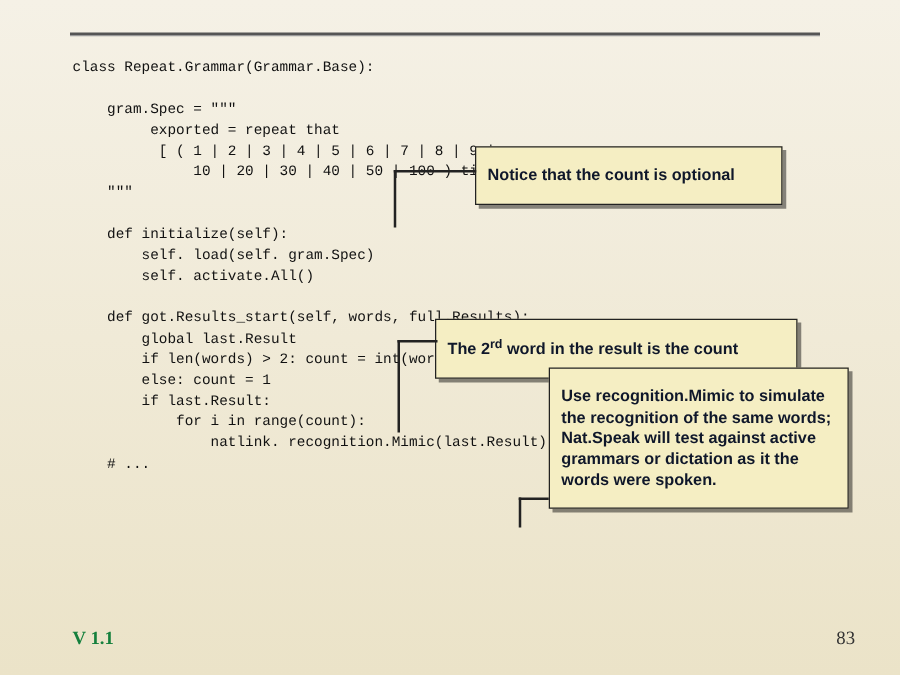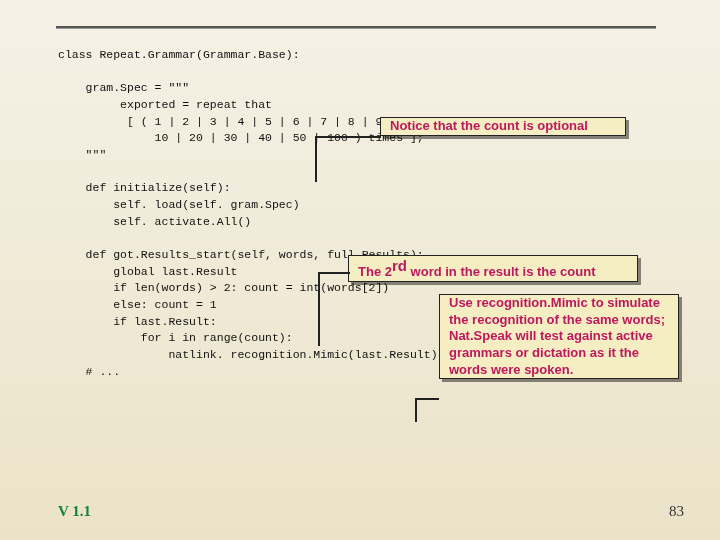--- a/index.html
+++ b/index.html
@@ -36,28 +36,28 @@
     line-height: 1.45;
     white-space: pre;
     color: #111;
     position: relative;
   }
   .callout {
     position: absolute;
     background: #f5eec3;
     border: 1px solid #222;
     box-shadow: 3px 3px 0 rgba(0,0,0,0.45);
-    padding: 0 9px;
+    padding: 14px 9px;
     font-family: Arial, Helvetica, sans-serif;
     font-size: 13px;
     font-weight: bold;
-    color: #be185d;
+    color: #0f172a;
     line-height: 1.28;
   }
-  .callout .sup { font-size: 15px; vertical-align: super; margin-top: 26px; }
+  .callout .sup { font-size: 10px; vertical-align: super; margin-top: 26px; }
   .arrow-line {
     position: absolute;
     background: #222;
     height: 2px;
   }
   .arrow-line.v { width: 2px; height: auto; }
   .footer-left {
     position: absolute;
     left: 58px;
     bottom: 20px;

